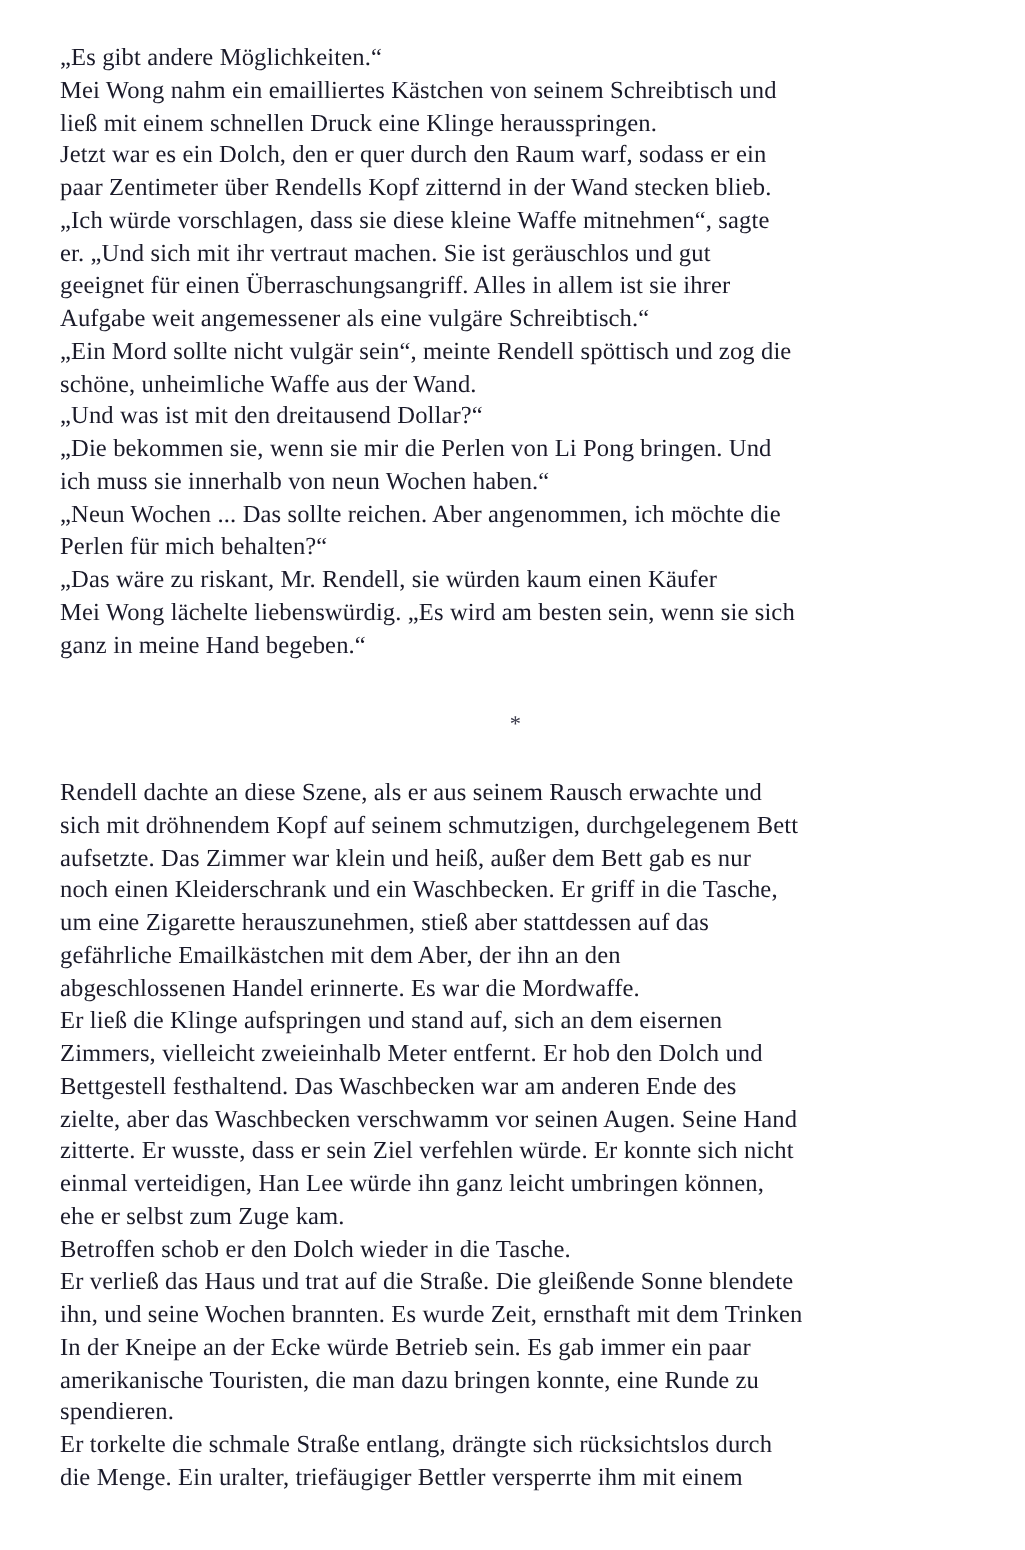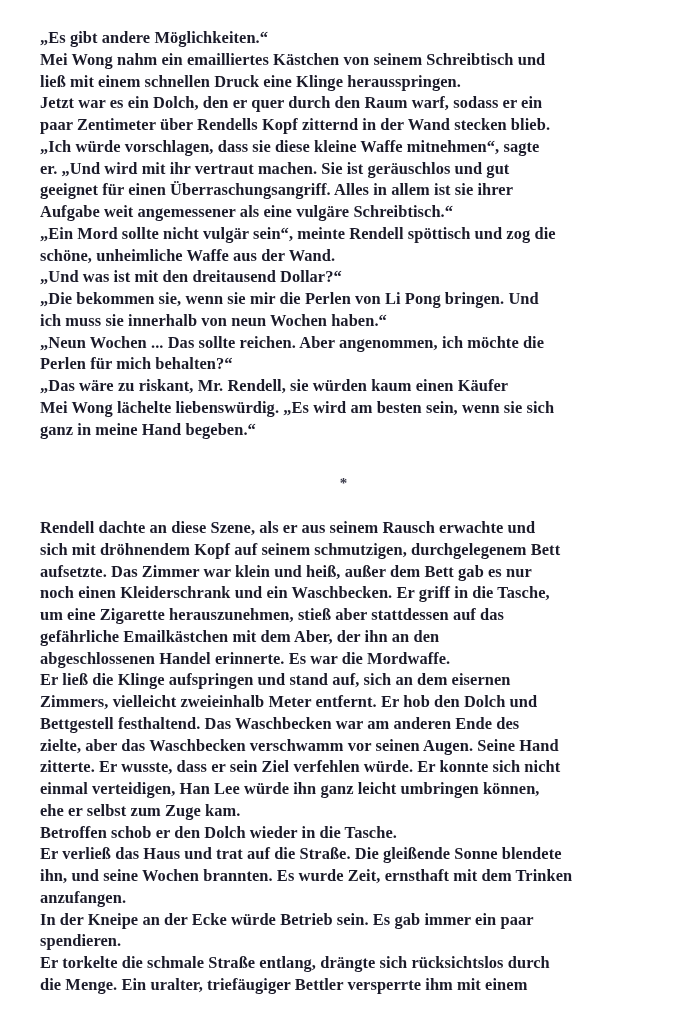--- a/index.html
+++ b/index.html
@@ -12,21 +12,20 @@
     font-family: "Liberation Serif", "DejaVu Serif", serif;
     color: #1b1b2a;
   }
   .page {
     position: relative;
     width: 683px;
     height: 1033px;
     background: #ffffff;
     overflow: hidden;
     box-sizing: border-box;
-    font-weight: bold;
   }
   .text-column {
     position: absolute;
     left: 40px;
     top: 27px;
     width: 608px;
   }
   .block {
     font-size: 16.4px;
     line-height: 21.75px;
@@ -69,21 +68,21 @@
 <div class="page">
 
   <div class="text-column">
     <div class="block" id="block-one">
         <span class="line">„Es gibt andere Möglichkeiten.“</span>
         <span class="line">Mei Wong nahm ein emailliertes Kästchen von seinem Schreibtisch und</span>
         <span class="line">ließ mit einem schnellen Druck eine Klinge herausspringen.</span>
         <span class="line">Jetzt war es ein Dolch, den er quer durch den Raum warf, sodass er ein</span>
         <span class="line">paar Zentimeter über Rendells Kopf zitternd in der Wand stecken blieb.</span>
         <span class="line">„Ich würde vorschlagen, dass sie diese kleine Waffe mitnehmen“, sagte</span>
-        <span class="line">er. „Und wird mit ihr vertraut machen. Sie ist geräuschlos und gut</span>
+        <span class="line">er. „Und sich mit ihr vertraut machen. Sie ist geräuschlos und gut</span>
         <span class="line">geeignet für einen Überraschungsangriff. Alles in allem ist sie ihrer</span>
         <span class="line">Aufgabe weit angemessener als eine vulgäre Schreibtisch.“</span>
         <span class="line">„Ein Mord sollte nicht vulgär sein“, meinte Rendell spöttisch und zog die</span>
         <span class="line">schöne, unheimliche Waffe aus der Wand.</span>
         <span class="line">„Und was ist mit den dreitausend Dollar?“</span>
         <span class="line">„Die bekommen sie, wenn sie mir die Perlen von Li Pong bringen. Und</span>
         <span class="line">ich muss sie innerhalb von neun Wochen haben.“</span>
         <span class="line">„Neun Wochen ... Das sollte reichen. Aber angenommen, ich möchte die</span>
         <span class="line">Perlen für mich behalten?“</span>
         <span class="line">„Das wäre zu riskant, Mr. Rendell, sie würden kaum einen Käufer</span>
@@ -108,21 +107,21 @@
         <span class="line">Er ließ die Klinge aufspringen und stand auf, sich an dem eisernen</span>
         <span class="line">Zimmers, vielleicht zweieinhalb Meter entfernt. Er hob den Dolch und</span>
         <span class="line">Bettgestell festhaltend. Das Waschbecken war am anderen Ende des</span>
         <span class="line">zielte, aber das Waschbecken verschwamm vor seinen Augen. Seine Hand</span>
         <span class="line">zitterte. Er wusste, dass er sein Ziel verfehlen würde. Er konnte sich nicht</span>
         <span class="line">einmal verteidigen, Han Lee würde ihn ganz leicht umbringen können,</span>
         <span class="line">ehe er selbst zum Zuge kam.</span>
         <span class="line">Betroffen schob er den Dolch wieder in die Tasche.</span>
         <span class="line">Er verließ das Haus und trat auf die Straße. Die gleißende Sonne blendete</span>
         <span class="line">ihn, und seine Wochen brannten. Es wurde Zeit, ernsthaft mit dem Trinken</span>
-        <span class="line">anzufangen.</span>
         <span class="line">In der Kneipe an der Ecke würde Betrieb sein. Es gab immer ein paar</span>
+        <span class="line">amerikanische Touristen, die man dazu bringen konnte, eine Runde zu</span>
         <span class="line">spendieren.</span>
         <span class="line">Er torkelte die schmale Straße entlang, drängte sich rücksichtslos durch</span>
         <span class="line">die Menge. Ein uralter, triefäugiger Bettler versperrte ihm mit einem</span>
       </div>
   </div>
 
 </div>
 
 </body></html>

